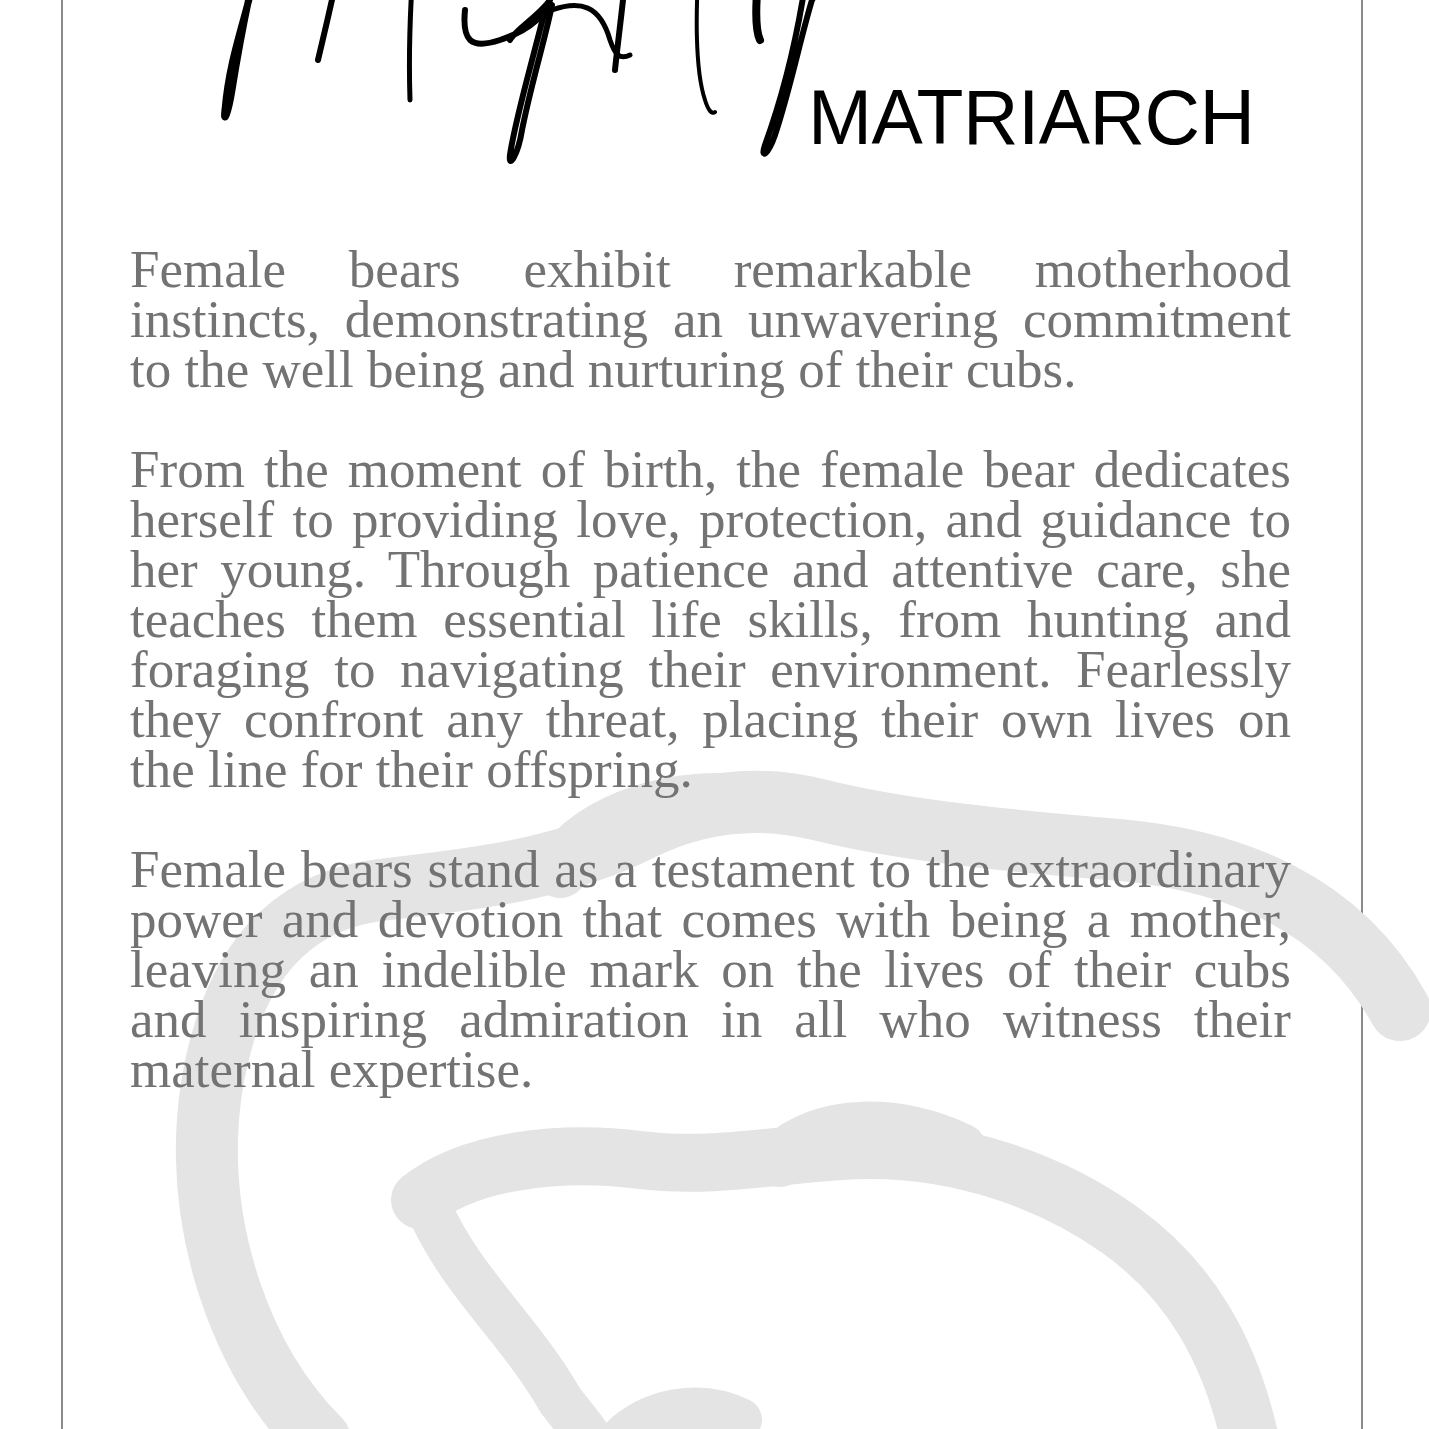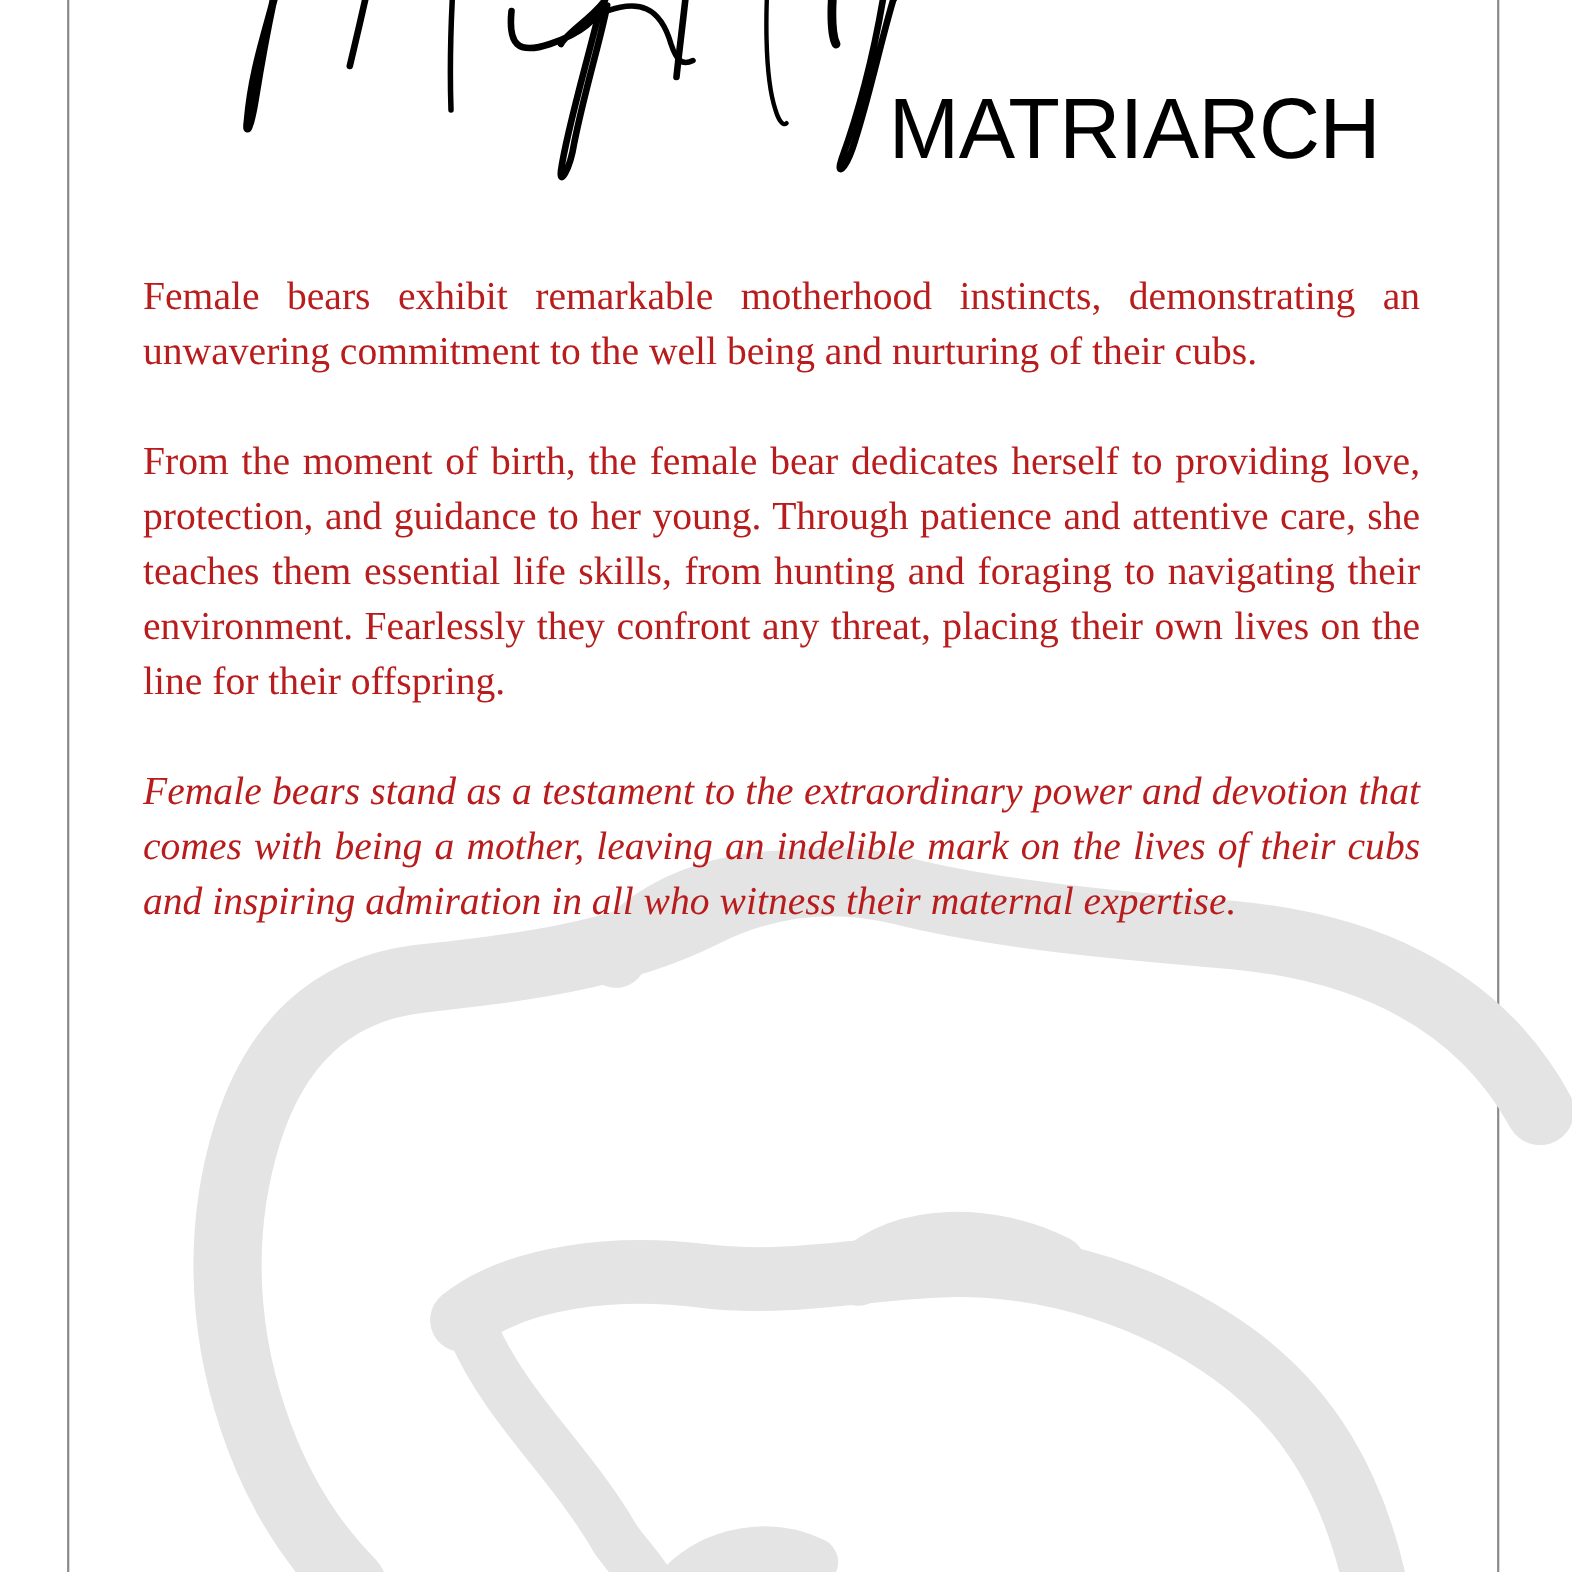--- a/index.html
+++ b/index.html
@@ -56,33 +56,32 @@
       transform: scaleX(0.985);
       transform-origin: left top;
     }
     .body-text {
       position: absolute;
       left: 130px;
       top: 244px;
       width: 1161px;
       z-index: 2;
       font-family: "Liberation Serif", "DejaVu Serif", serif;
-      font-size: 36px;
+      font-size: 53px;
       line-height: 50px;
-      color: #b91c1c;
+      color: #737373;
     }
     .body-text p {
       margin: 0 0 50px 0;
       text-align: justify;
       text-align-last: left;
       hyphens: none;
     }
     .body-text p:last-child {
       margin-bottom: 12px;
-      font-style: italic;
     }
   </style>
 </head>
 <body>
 
 <div class="page"></div>
 
 <svg class="watermark" viewBox="0 0 1429 1429" xmlns="http://www.w3.org/2000/svg">
   <g fill="none" stroke="#e4e4e4" stroke-linecap="round" stroke-linejoin="round">
 

